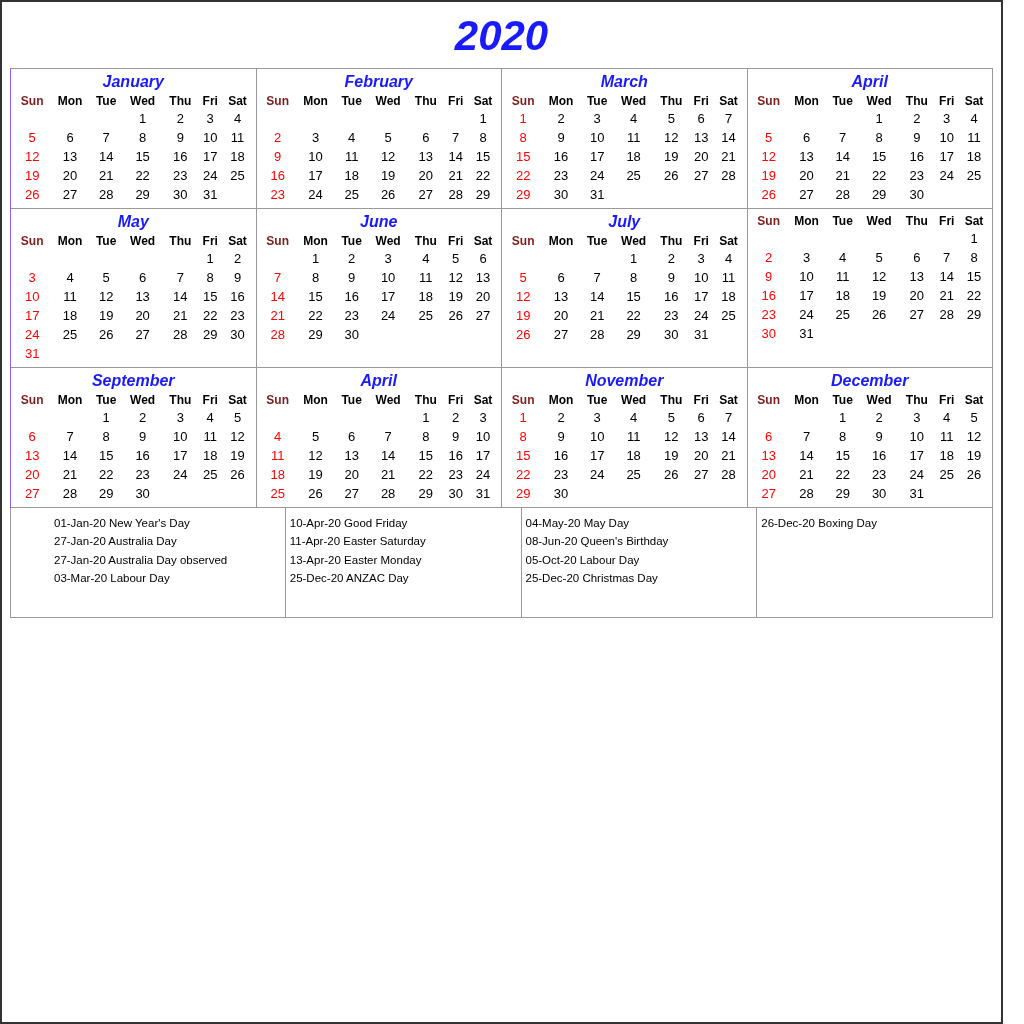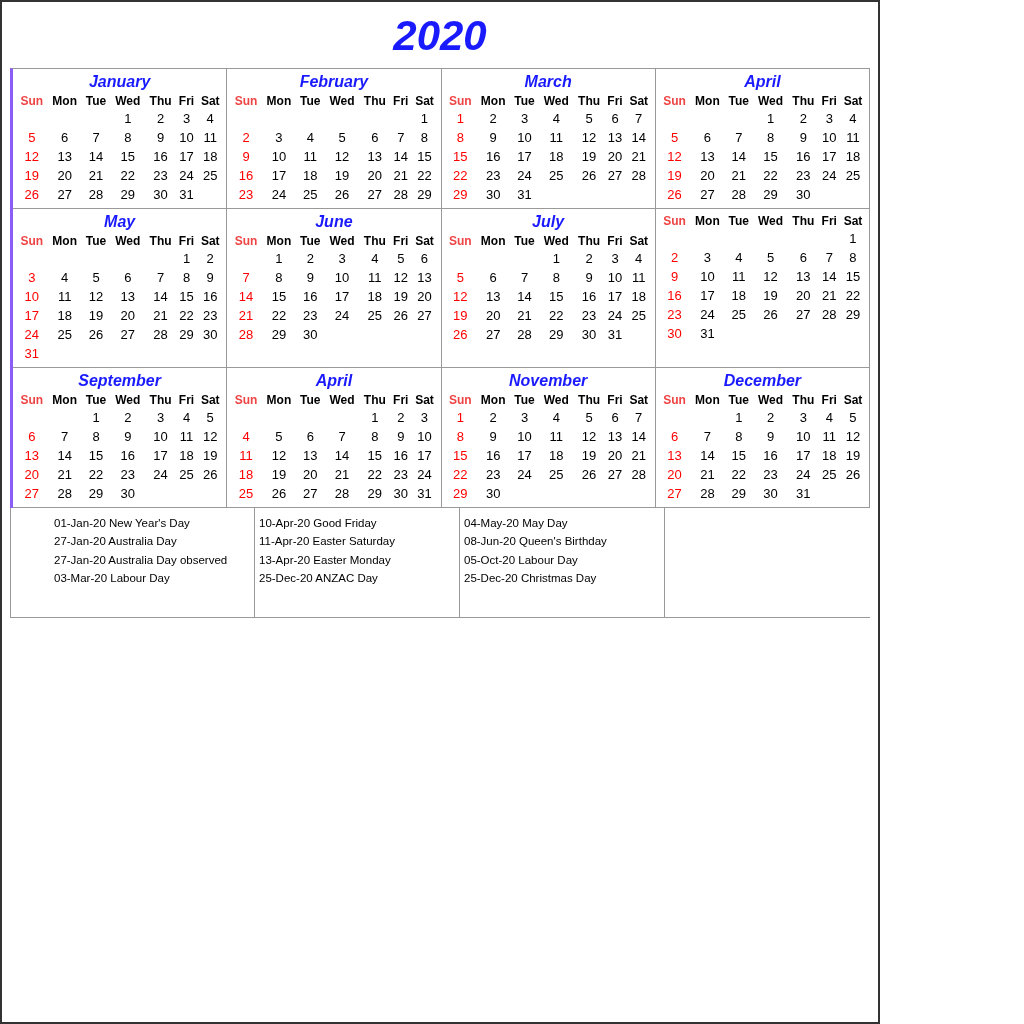--- a/index.html
+++ b/index.html
@@ -4,37 +4,37 @@
   <style>
     * { margin: 0; padding: 0; box-sizing: border-box; }
     body {
       font-family: Arial, sans-serif;
       background: white;
       width: 1024px;
       min-height: 1024px;
       overflow: hidden;
     }
     .page {
-      width: 880px;
+      width: 1003px;
       min-height: 1024px;
       padding: 10px 8px;
       border: 2px solid #333;
     }
     .year-title {
       text-align: center;
       font-size: 42px;
       font-weight: bold;
       color: #1a1aff;
       font-style: italic;
       margin-bottom: 8px;
     }
     .calendar-grid {
       display: grid;
       grid-template-columns: repeat(4, 1fr);
-      border-left: 3px solid #8b5cf6;
+      border-left: 1px solid #8b5cf6;
       border-top: 1px solid #999;
     }
     .month-cell {
       border-right: 1px solid #999;
       border-bottom: 1px solid #999;
       padding: 4px 3px;
       overflow: hidden;
     }
     .month-name {
       text-align: center;
@@ -49,21 +49,21 @@
       border-collapse: collapse;
       font-size: 12.5px;
     }
     .cal-table th {
       text-align: center;
       font-weight: bold;
       padding: 1px 0;
       color: black;
       font-size: 12px;
     }
-    .cal-table th.sun { color: #ef4444; }
+    .cal-table th.sun { color: #7f1d1d; }
     .cal-table td {
       text-align: center;
       padding: 2px 0;
       color: black;
       font-size: 13px;
     }
     .cal-table td.sun { color: red; }
     .holidays-section {
       display: grid;
       grid-template-columns: repeat(4, 1fr);
@@ -875,14 +875,17 @@
         <div>11-Apr-20 Easter Saturday</div>
         <div>13-Apr-20 Easter Monday</div>
         <div>25-Dec-20 ANZAC Day</div>
       </div>
       <div class="holiday-col">
         <div>04-May-20 May Day</div>
         <div>08-Jun-20 Queen's Birthday</div>
         <div>05-Oct-20 Labour Day</div>
         <div>25-Dec-20 Christmas Day</div>
       </div>
+      <div class="holiday-col">
+        <div>26-Dec-20 Boxing Day</div>
+      </div>
     </div>
 </div>
 
 </body></html>

